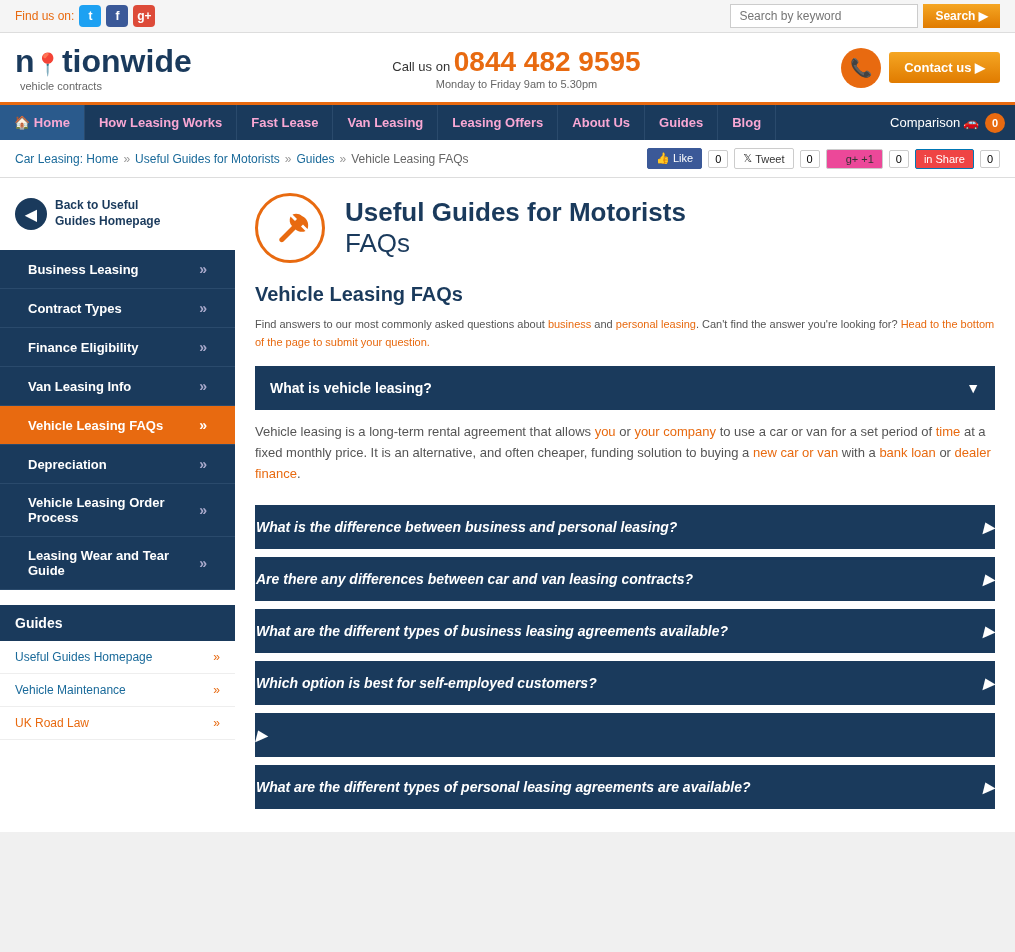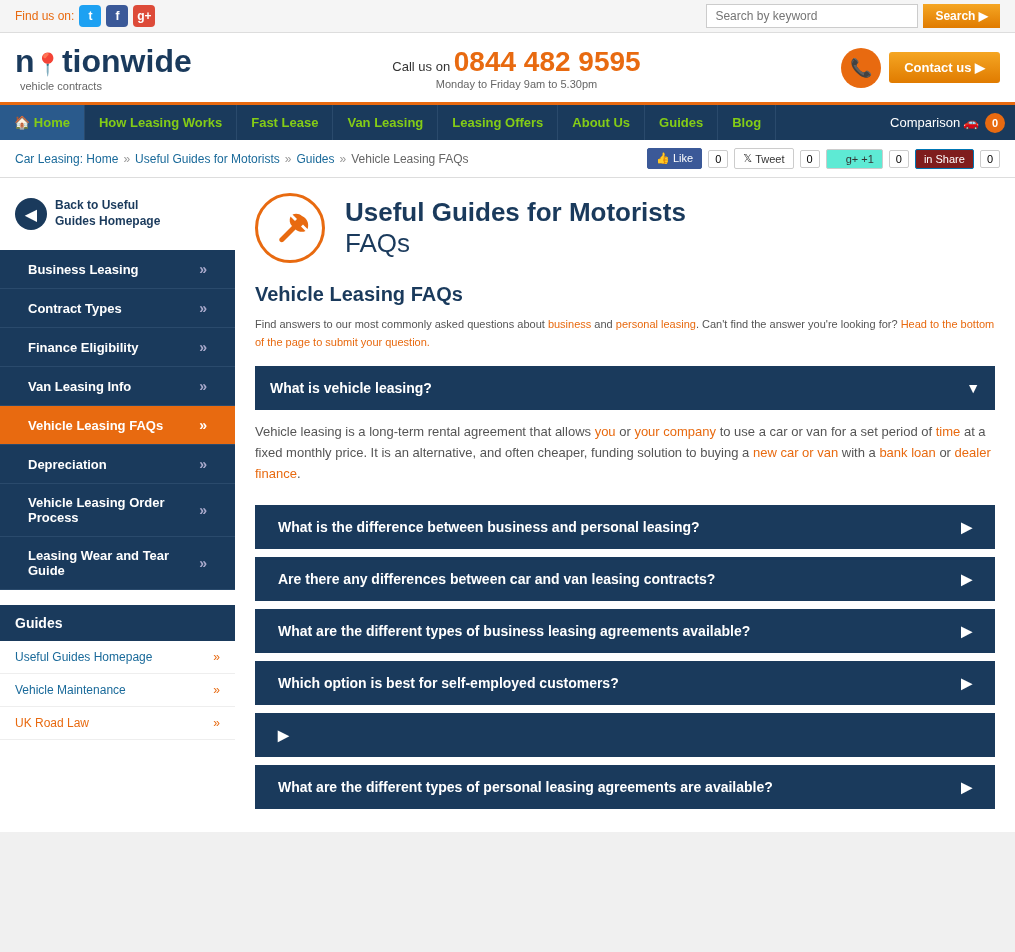--- a/index.html
+++ b/index.html
@@ -6,54 +6,54 @@
     body { font-family: Arial, sans-serif; font-size: 13px; background: #f0f0f0; width: 1015px; }
 
     
     .top-bar { background: #f5f5f5; border-bottom: 1px solid #ddd; padding: 4px 15px; display: flex; justify-content: space-between; align-items: center; }
     .find-us { color: #e86a10; font-size: 12px; display: flex; align-items: center; gap: 5px; }
     .social-icon { width: 22px; height: 22px; border-radius: 4px; display: inline-flex; align-items: center; justify-content: center; font-weight: bold; font-size: 12px; color: white; cursor: pointer; }
     .twitter { background: #1da1f2; }
     .facebook { background: #3b5998; }
     .google-plus { background: #dd4b39; }
     .search-area { display: flex; gap: 5px; align-items: center; }
-    .search-input { border: 1px solid #ccc; padding: 4px 8px; width: 212px; font-size: 12px; color: #999; }
+    .search-input { border: 1px solid #ccc; padding: 4px 8px; width: 188px; font-size: 12px; color: #999; }
     .search-btn { background: linear-gradient(to bottom, #f5a623, #e07b00); color: white; border: none; padding: 5px 12px; cursor: pointer; font-size: 12px; font-weight: bold; }
 
     
     .header { background: white; padding: 10px 15px; display: flex; align-items: center; justify-content: space-between; border-bottom: 3px solid #e86a10; }
     .logo { display: flex; flex-direction: column; }
     .logo-sub { color: #666; font-size: 11px; margin-left: 5px; }
     .header-right { text-align: center; }
     .call-us { font-size: 13px; color: #333; }
     .phone-number { color: #e86a10; font-size: 28px; font-weight: bold; }
     .hours { color: #666; font-size: 11px; }
     .contact-section { display: flex; align-items: center; gap: 8px; }
     .phone-icon-circle { width: 40px; height: 40px; background: #e86a10; border-radius: 50%; display: flex; align-items: center; justify-content: center; color: white; font-size: 18px; }
     .contact-btn { background: linear-gradient(to bottom, #f5a623, #e07b00); color: white; border: none; padding: 8px 15px; cursor: pointer; font-size: 13px; font-weight: bold; border-radius: 3px; }
 
     
     .nav { background: #1a3a5c; display: flex; align-items: stretch; }
-    .nav-item { color: #84cc16; padding: 10px 14px; cursor: pointer; font-size: 13px; font-weight: bold; white-space: nowrap; display: flex; align-items: center; gap: 5px; border-right: 1px solid #2a4a6c; text-align: center; }
+    .nav-item { color: #f9a8d4; padding: 10px 14px; cursor: pointer; font-size: 13px; font-weight: bold; white-space: nowrap; display: flex; align-items: center; gap: 5px; border-right: 1px solid #2a4a6c; text-align: center; }
     .nav-item.home { background: #2a5a8c; }
     .nav-comparison { margin-left: auto; background: #1a3a5c; display: flex; align-items: center; padding: 0 10px; color: white; gap: 5px; }
     .comparison-badge { background: #e86a10; color: white; border-radius: 50%; width: 20px; height: 20px; display: flex; align-items: center; justify-content: center; font-size: 11px; font-weight: bold; }
 
     
     .breadcrumb-bar { background: white; padding: 8px 15px; display: flex; align-items: center; justify-content: space-between; border-bottom: 1px solid #ddd; }
     .breadcrumb { display: flex; align-items: center; gap: 5px; font-size: 12px; }
     .breadcrumb a { color: #1a6a9a; text-decoration: none; }
     .breadcrumb span { color: #999; }
     .breadcrumb .current { color: #666; }
     .social-share { display: flex; gap: 6px; align-items: center; }
     .share-btn { display: flex; align-items: center; gap: 3px; padding: 3px 8px; border: 1px solid #ccc; font-size: 11px; cursor: pointer; border-radius: 2px; }
     .share-btn.facebook-btn { background: #3b5998; color: white; border-color: #3b5998; }
     .share-btn.twitter-btn { background: white; color: #333; }
-    .share-btn.google-btn { background: #5eead4; color: #333; padding-left: 19px; }
-    .share-btn.linkedin-btn { background: #7f1d1d; color: white; border-color: #0077b5; }
+    .share-btn.google-btn { background: #ec4899; color: #333; padding-left: 19px; }
+    .share-btn.linkedin-btn { background: #ef4444; color: white; border-color: #0077b5; }
     .share-count { background: white; border: 1px solid #ccc; padding: 2px 6px; font-size: 11px; border-radius: 2px; }
 
     
     .main-wrapper { background: white; display: flex; }
     
     
     .sidebar { width: 235px; min-width: 235px; padding: 10px 0; background: white; }
     .back-btn-area { display: flex; align-items: center; gap: 8px; padding: 10px 15px 20px; cursor: pointer; }
     .back-circle { width: 32px; height: 32px; background: #1a3a5c; border-radius: 50%; display: flex; align-items: center; justify-content: center; color: white; font-size: 16px; }
     .back-text { font-size: 12px; color: #1a3a5c; font-weight: bold; line-height: 1.3; }
@@ -82,21 +82,21 @@
     .intro-text { color: #555; font-size: 11px; line-height: 1.6; margin-bottom: 15px; }
     .intro-text a { color: #e86a10; text-decoration: none; }
 
     
     .faq-expanded { background: #1a3a5c; color: white; padding: 14px 15px; display: flex; justify-content: space-between; align-items: center; cursor: pointer; margin-bottom: 0; }
     .faq-expanded span { font-size: 14px; font-weight: bold; }
     .faq-chevron-down { color: white; font-size: 18px; }
     .faq-answer { background: white; padding: 12px 0; font-size: 13px; color: #555; line-height: 1.6; margin-bottom: 8px; }
     .faq-answer a { color: #e86a10; text-decoration: none; }
 
-    .faq-collapsed { background: #1a3a5c; color: white; padding: 14px 23px; display: flex; justify-content: space-between; align-items: center; cursor: pointer; margin-bottom: 8px; }
+    .faq-collapsed { background: #1a3a5c; color: white; padding: 14px 1px; display: flex; justify-content: space-between; align-items: center; cursor: pointer; margin-bottom: 8px; font-style: italic; }
     .faq-collapsed span { font-size: 14px; font-weight: bold; }
     .faq-chevron-right { color: white; font-size: 16px; }
   </style>
 </head>
 <body>
 
 <div class="top-bar">
   <div class="find-us">
     <span>Find us on:</span>
     <span class="social-icon twitter">t</span>

